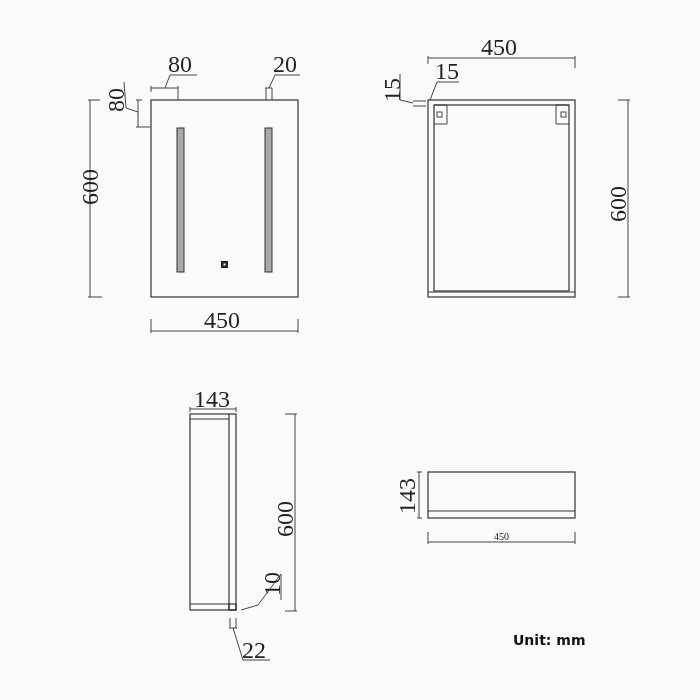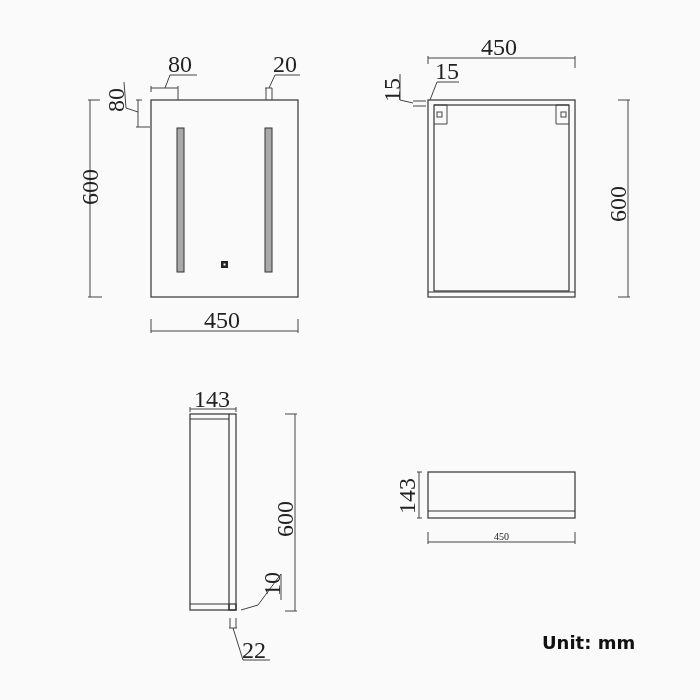--- a/index.html
+++ b/index.html
@@ -6,21 +6,21 @@
     body { width: 700px; height: 700px; position: relative; overflow: hidden; }
     #drawing { position: absolute; left: 0; top: 0; width: 700px; height: 700px; }
     .ln { stroke: #333; stroke-width: 1.2; fill: none; }
     .thin { stroke: #444; stroke-width: 1; fill: none; }
     .dim-text { font-family: "Liberation Serif", "DejaVu Serif", serif; fill: #222; font-size: 24px; }
     .small-text { font-family: "Liberation Serif", "DejaVu Serif", serif; fill: #222; font-size: 10px; }
     .strip { fill: #a9a9a9; stroke: #333; stroke-width: 1; }
     .unit-label {
       position: absolute; left: 513px; top: 632px;
       font-family: "DejaVu Sans", "Liberation Sans", sans-serif;
-      font-weight: bold; font-size: 18px; color: #111; margin-left: 29px;
+      font-weight: bold; font-size: 14px; color: #111;
     }
   </style>
 </head>
 <body>
 
 <svg id="drawing" viewBox="0 0 700 700" xmlns="http://www.w3.org/2000/svg">
 
   <g>
     <rect class="ln" x="151" y="100" width="147" height="197"></rect>
     <rect class="strip" x="177" y="128" width="7" height="144"></rect>

